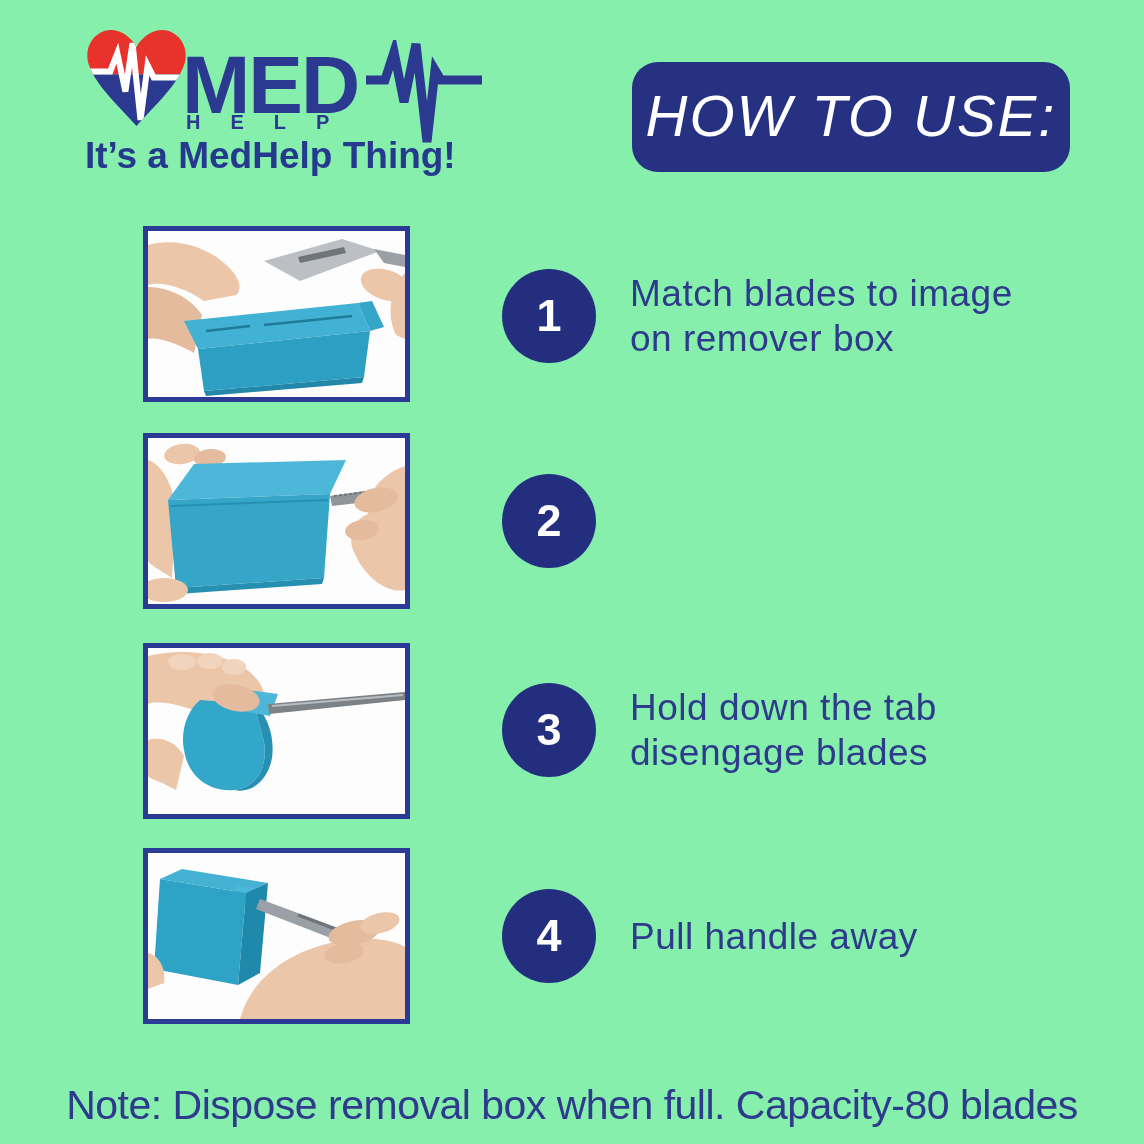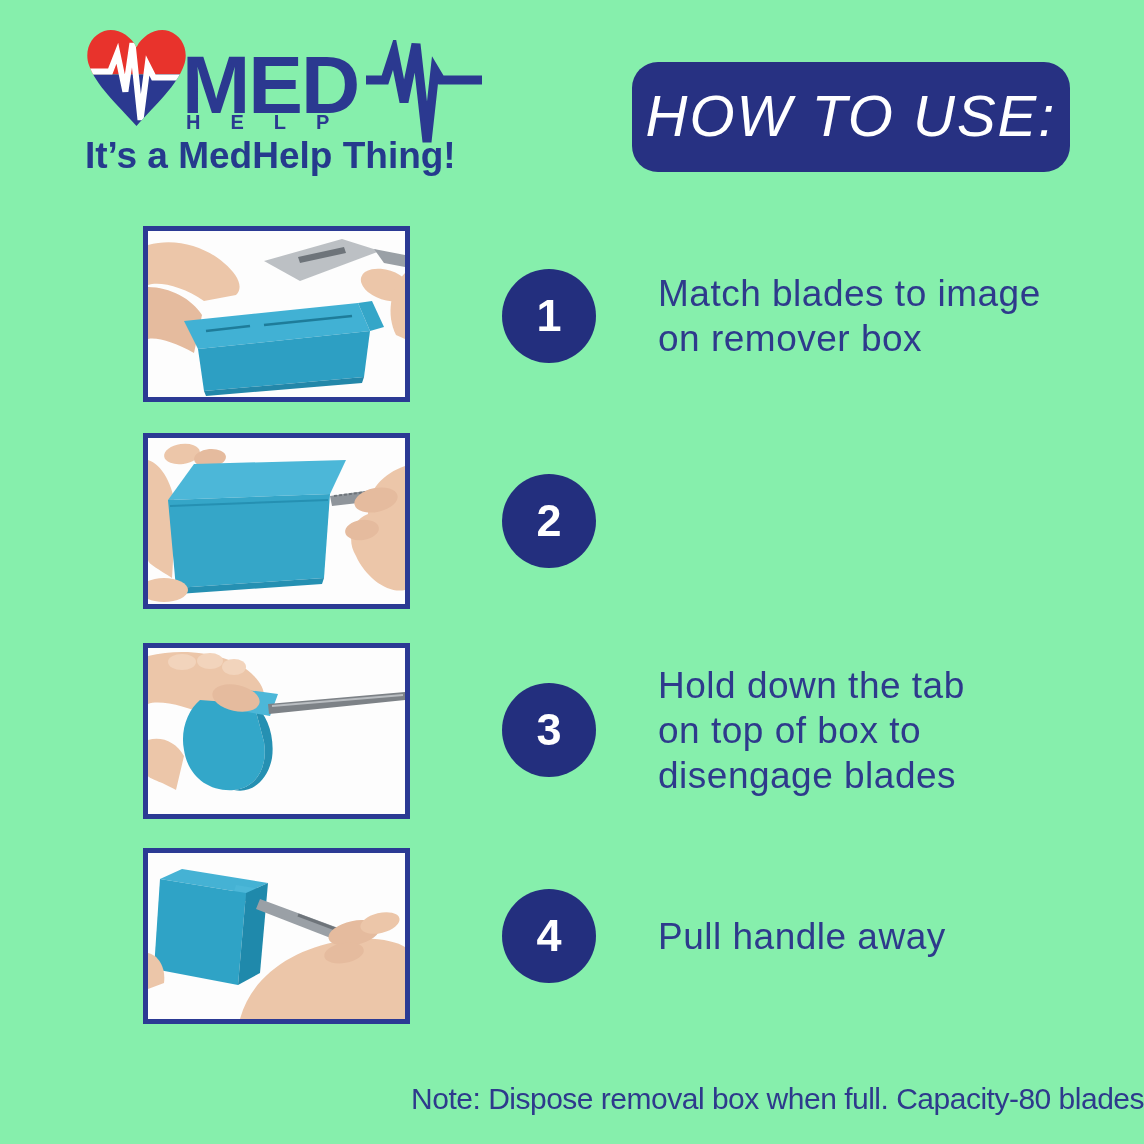--- a/index.html
+++ b/index.html
@@ -51,28 +51,28 @@
     display:flex; align-items:center; gap:34px;
   }
   .s1 { top:247px; } .s2 { top:452px; } .s3 { top:661px; } .s4 { top:867px; }
   .step-circle {
     width:94px; height:94px; border-radius:50%; background:#232f7e;
     color:#ffffff; display:flex; align-items:center; justify-content:center;
     font-size:45px; font-weight:bold; flex:0 0 auto;
   }
   .step-text {
     font-size:37px; line-height:45px; color:#2e3a8c;
-    letter-spacing:0.5px; white-space:nowrap;margin-left:28px;
+    letter-spacing:0.5px; white-space:nowrap;
   }
   .step-line:empty { display:none; }
 
   
   .note {
     position:absolute; left:0; right:0; top:1082px;
-    text-align:right; font-size:30px; color:#2e3a8c;
+    text-align:center; font-size:41px; color:#2e3a8c;
     letter-spacing:-0.5px; white-space:nowrap;
   }
 </style>
 </head>
 <body>
 
 <div class="canvas">
 
   <div>
     <svg class="logo-heart" width="101" height="106" viewBox="0 0 100 105">
@@ -181,21 +181,20 @@
   </div>
 
   <div class="step s2">
     <div class="step-circle">2</div>
   </div>
 
   <div class="step s3">
     <div class="step-circle">3</div>
     <div class="step-text">
       <div class="step-line">Hold down the tab</div>
-      <div class="step-line">on top of box to</div>
       <div class="step-line">disengage blades</div>
     </div>
   </div>
 
   <div class="step s4">
     <div class="step-circle">4</div>
     <div class="step-text">
       <div class="step-line">Pull handle away</div>
 
     </div>

